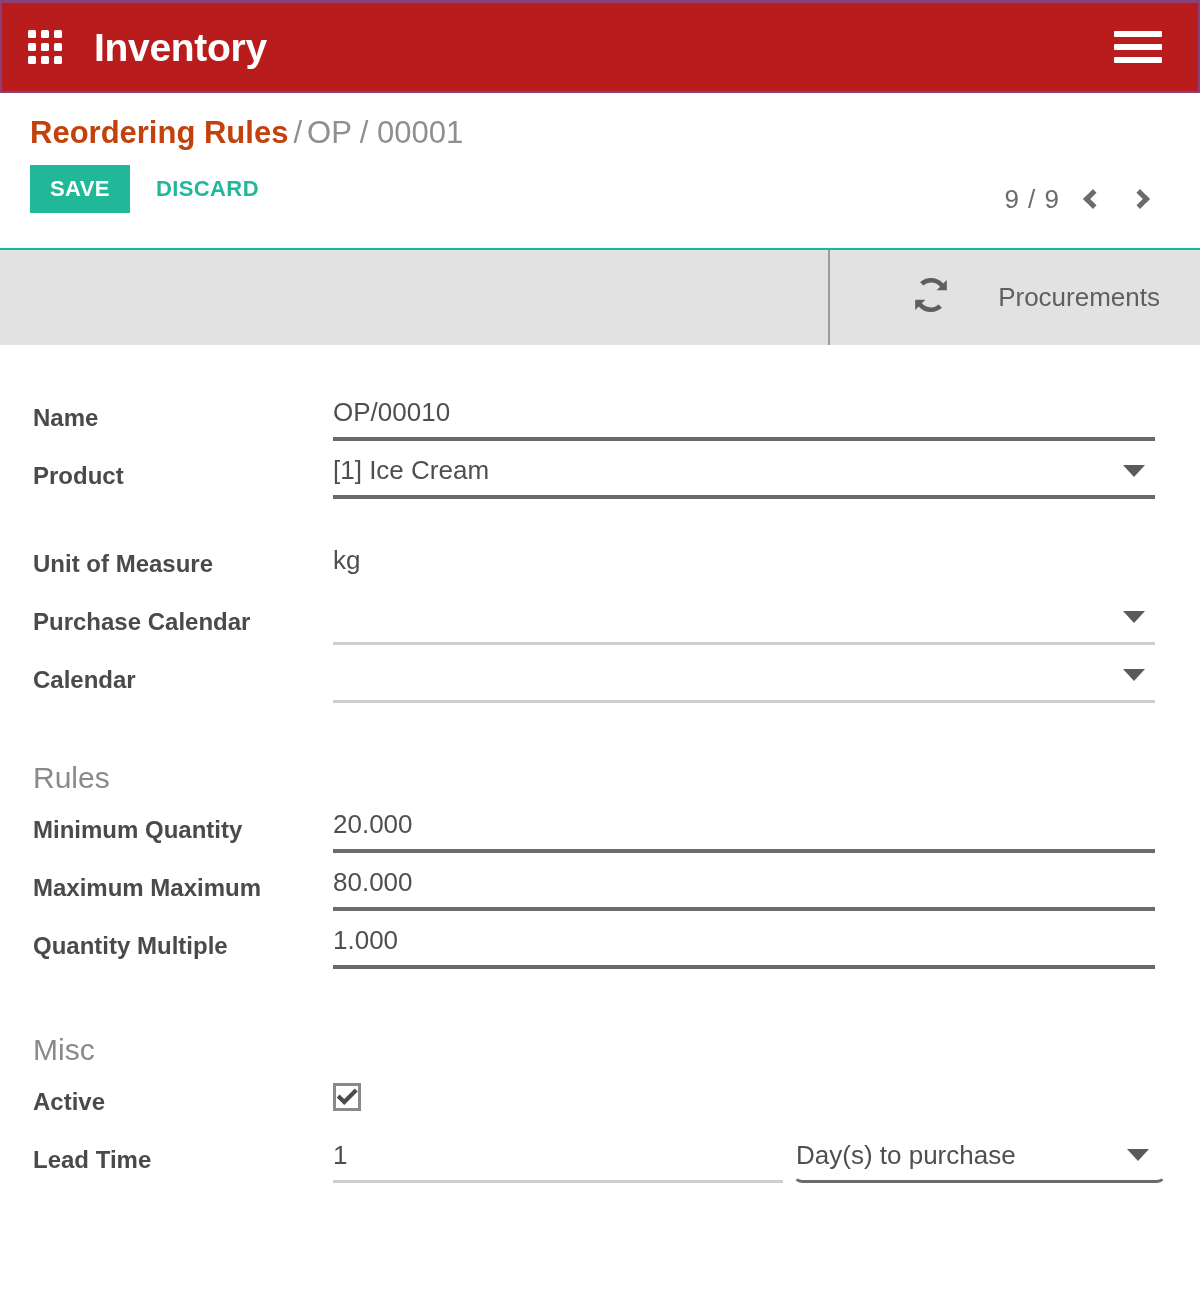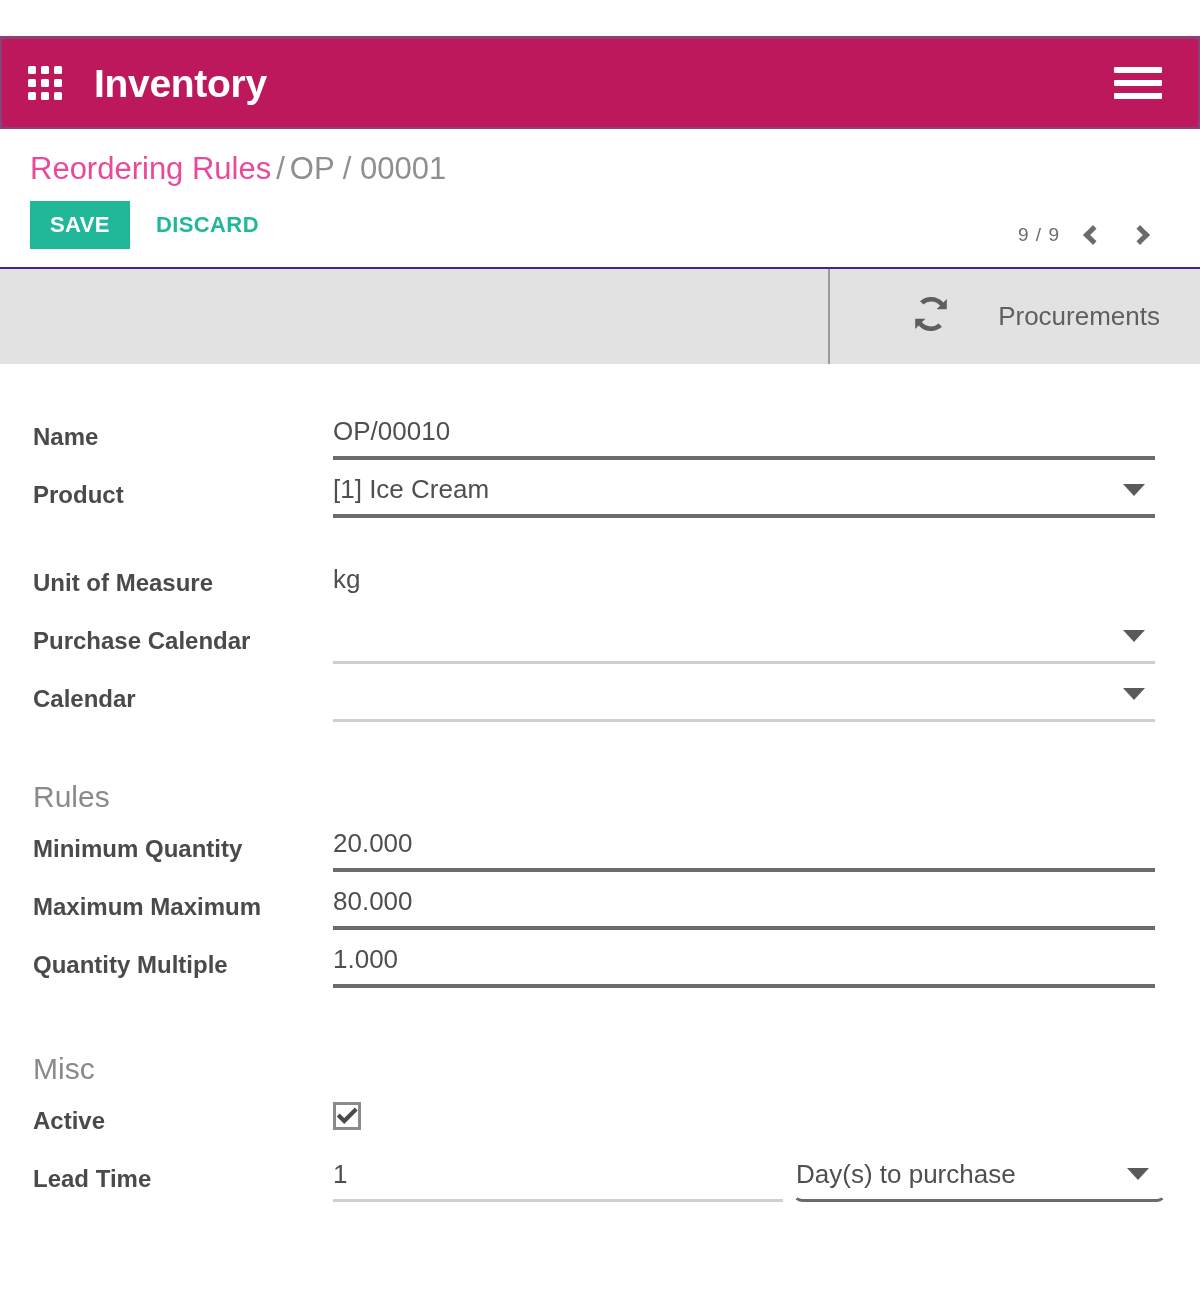--- a/index.html
+++ b/index.html
@@ -9,27 +9,26 @@
     height: 1300px;
     background: #ffffff;
     font-family: "Liberation Sans", sans-serif;
     overflow: hidden;
   }
 
   
   .appbar {
     position: relative;
     height: 93px;
-    background: #be185d;
+    background: #b91c1c;
     border: 2px solid #8d3f79;
     border-top-width: 3px;
     display: flex;
     align-items: center;
     padding: 0 22px 0 26px;
-    margin-top: 36px;
   }
   .appbar-left { display: flex; align-items: center; }
 
   .grid-icon {
     width: 34px;
     height: 34px;
     display: grid;
     grid-template-columns: repeat(3, 1fr);
     grid-template-rows: repeat(3, 1fr);
     gap: 5px;
@@ -75,22 +74,22 @@
     padding: 22px 26px 0 30px;
     position: relative;
   }
 
   .breadcrumb {
     font-size: 31px;
     line-height: 1.15;
     white-space: nowrap;
   }
   .bc-root {
-    color: #ec4899;
-    font-weight: normal;
+    color: #c2410c;
+    font-weight: bold;
     cursor: pointer;
     margin-top: 11px;
   }
   .bc-sep { color: #8f8f8f; margin: 0 5px; }
   .bc-current { color: #8f8f8f; }
 
   .cp-row {
     margin-top: 14px;
     display: flex;
     align-items: center;
@@ -122,21 +121,21 @@
     font-family: inherit;
   }
 
   .pager {
     position: absolute;
     right: 36px;
     top: 84px;
     display: flex;
     align-items: center;
     color: #6b6b6b;
-    font-size: 19px;
+    font-size: 26px;
     margin-left: 39px;
   }
   .pager-count { letter-spacing: 1px; white-space: nowrap; }
   .pager-btn {
     width: 44px;
     height: 44px;
     display: flex;
     align-items: center;
     justify-content: center;
     cursor: pointer;
@@ -146,24 +145,24 @@
     width: 14px;
     height: 14px;
     border-right: 5px solid #6b6b6b;
     border-bottom: 5px solid #6b6b6b;
   }
   .chev.left  { transform: rotate(135deg); margin-left: 5px; }
   .chev.right { transform: rotate(-45deg); margin-right: 5px; }
 
   
   .statbar {
-    margin-top: 18px;
+    margin-top: 35px;
     height: 97px;
     background: #e2e2e2;
-    border-top: 2px solid #4c1d95;
+    border-top: 2px solid #14b8a6;
     display: flex;
     padding-left: 38px;
   }
   .statbar-spacer {
     width: 836px;
     height: 100%;
   }
   .stat-button {
     flex: 0 0 auto;
     display: flex;

